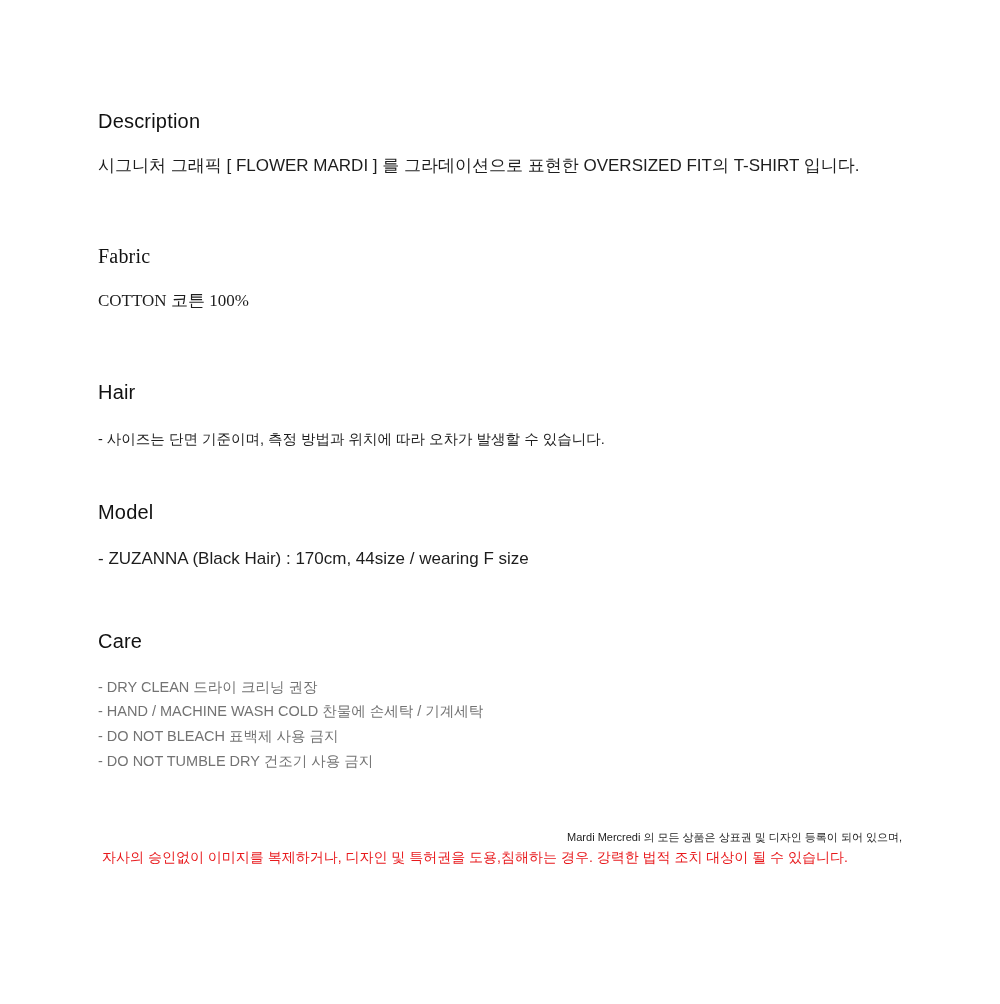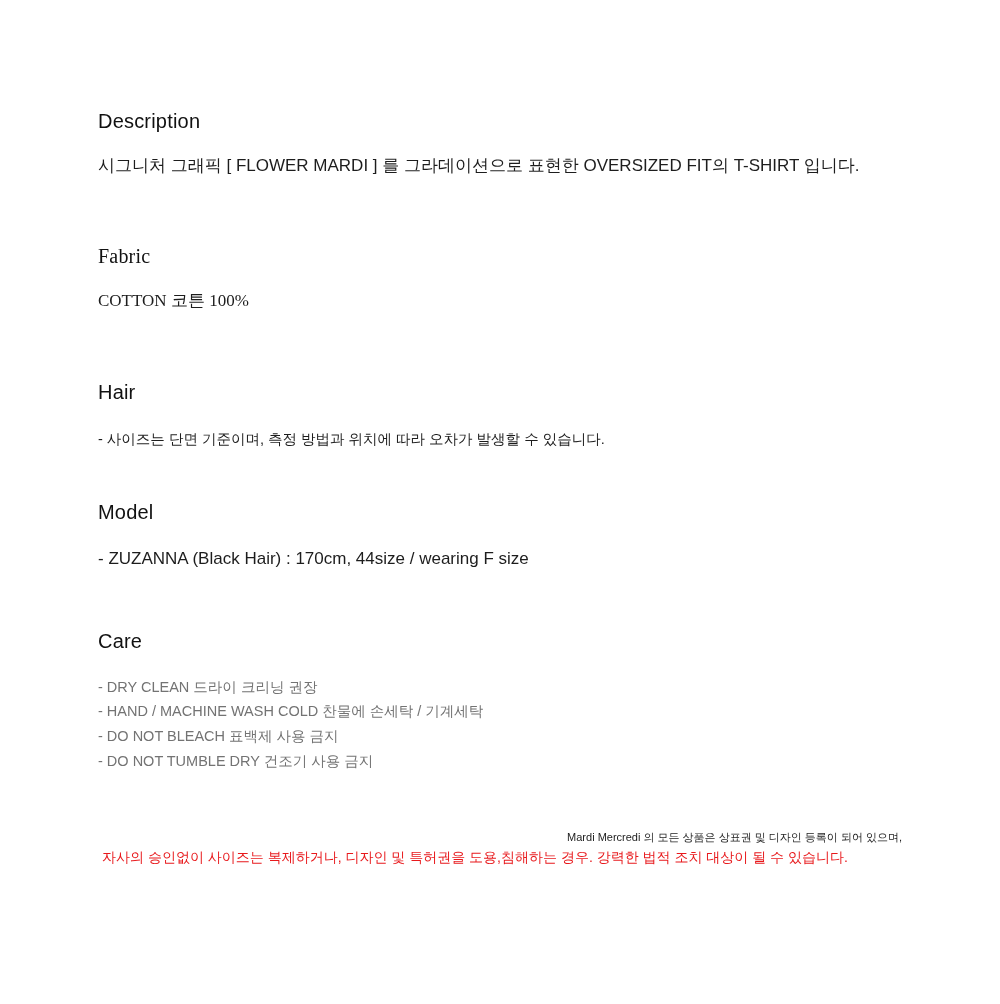--- a/index.html
+++ b/index.html
@@ -146,16 +146,16 @@
     <ul class="care-list">
       <li>- DRY CLEAN   드라이 크리닝 권장</li>
       <li>- HAND / MACHINE WASH COLD   찬물에 손세탁 / 기계세탁</li>
       <li>- DO NOT BLEACH   표백제 사용 금지</li>
       <li>- DO NOT TUMBLE DRY   건조기 사용 금지</li>
     </ul>
   </section>
 
   <section class="notice-block">
     <div class="notice-line-1">Mardi Mercredi 의 모든 상품은 상표권 및 디자인 등록이 되어 있으며,</div>
-    <div class="notice-line-2">자사의 승인없이 사이즈는 복제하거나, 디자인 및 특허권을 도용,침해하는 경우. 강력한 법적 조치 대상이 될 수 있습니다.</div>
+    <div class="notice-line-2">자사의 승인없이 이미지를 복제하거나, 디자인 및 특허권을 도용,침해하는 경우. 강력한 법적 조치 대상이 될 수 있습니다.</div>
   </section>
 
 </div>
 
 </body></html>

